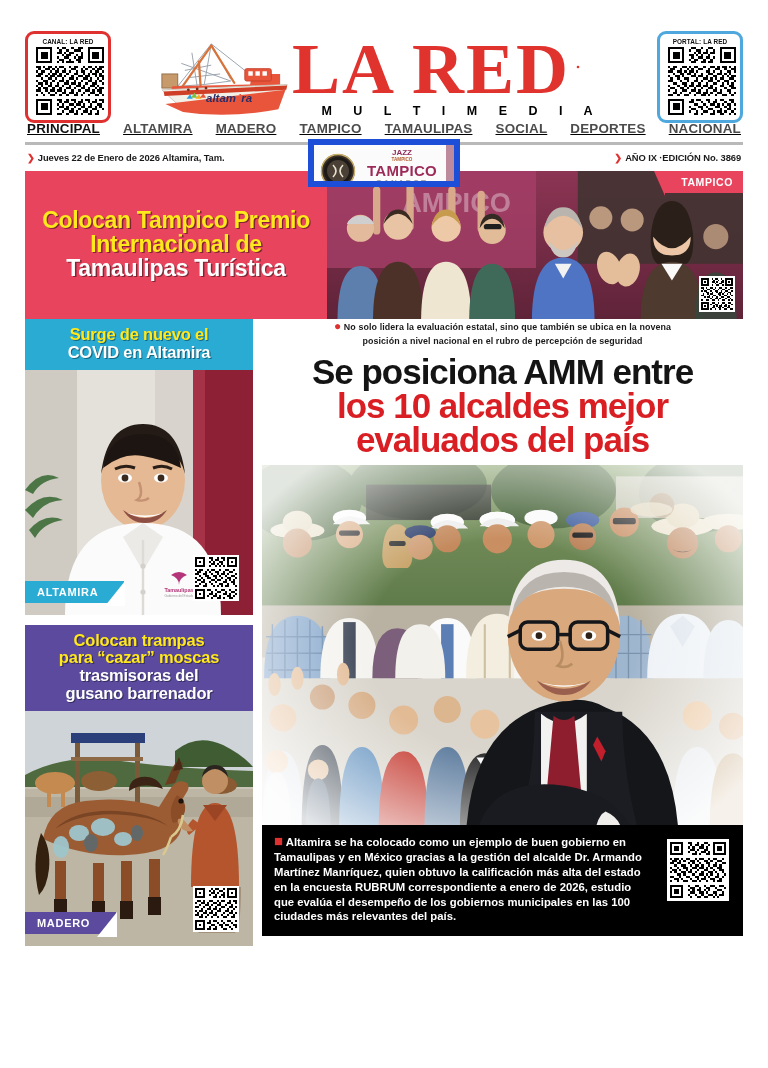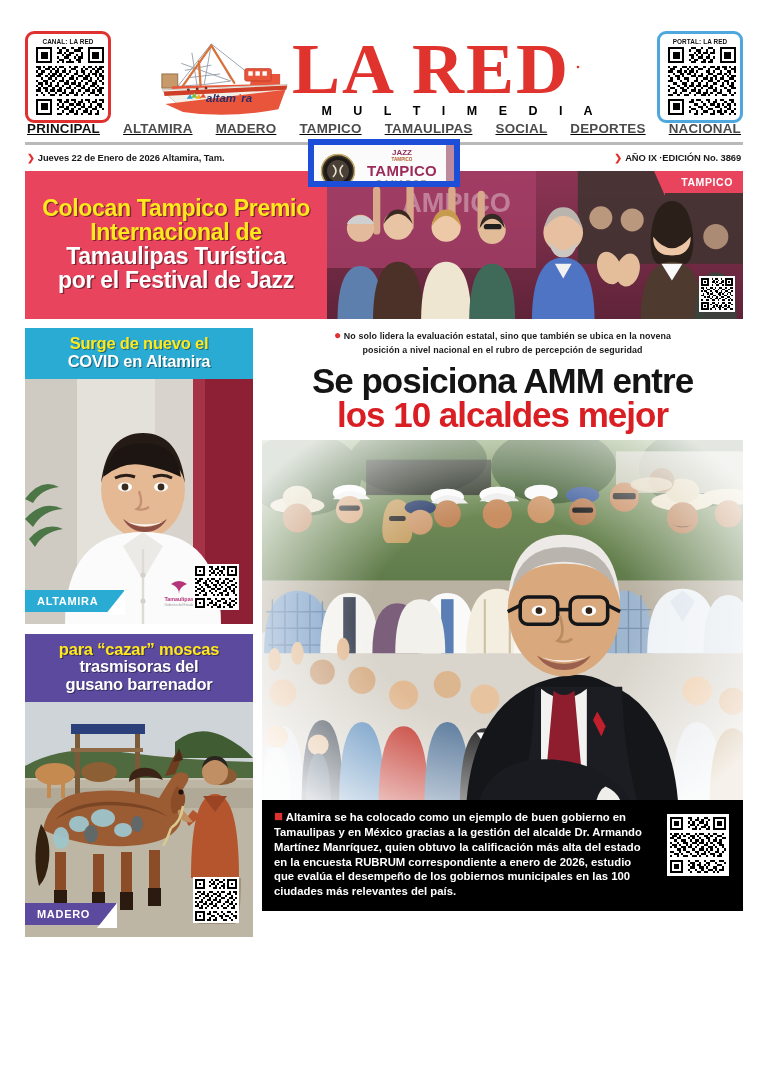--- a/index.html
+++ b/index.html
@@ -147,21 +147,20 @@
   .mini-qr {
     position: absolute; right: 8px; bottom: 7px;
     width: 36px; height: 36px; background: #fff; padding: 2px;
     z-index: 4;
   }
 
   
   .body-grid {
     display: flex;
     gap: 9px;
-    margin-top: 9px;
   }
   .col-left { width: 228px; flex: 0 0 228px; }
   .col-right { flex: 1 1 auto; }
 
   
   .side-head {
     padding: 7px 6px 8px;
     text-align: center;
   }
   .side-head.blue { background: #29abd4; }
@@ -786,21 +785,20 @@
     <div>
       <span class="chev">❯</span><span class="txt">AÑO IX ·EDICIÓN No. 3869</span>
     </div>
   </div>
 
   <div class="top-feature">
     <div class="tf-head">
       <div class="ln y">Colocan Tampico Premio</div>
       <div class="ln y">Internacional de</div>
       <div class="ln w">Tamaulipas Turística</div>
-      <div class="ln w">por el Festival de Jazz</div>
     </div>
 
     <div class="tf-photo">
       <svg viewBox="0 0 398 148" preserveAspectRatio="xMidYMid slice" width="100%" height="148">
         <defs>
           <linearGradient id="tfbg" x1="0" y1="0" x2="0" y2="1">
             <stop offset="0" stop-color="#8d3554"></stop>
               <stop offset="1" stop-color="#5e2338"></stop>
           </linearGradient>
         </defs>
@@ -1131,20 +1129,21 @@
                   <rect x="14" y="20" width="1" height="1"></rect>
                   <rect x="17" y="20" width="2" height="1"></rect>
               </g>
             </svg>
           </div>
         </div>
       </div>
 
       <div style="margin-top:10px">
         <div class="side-head purple">
+          <div class="ln y">Colocan trampas</div>
           <div class="ln y">para “cazar” moscas</div>
           <div class="ln w">trasmisoras del</div>
           <div class="ln w">gusano barrenador</div>
         </div>
         <div class="side-photo b">
           <svg viewBox="0 0 228 235" preserveAspectRatio="xMidYMid slice" width="100%" height="235">
             <rect width="228" height="235" fill="#c9c4b5"></rect>
             <rect x="0" y="0" width="228" height="66" fill="#cfd4d8"></rect>
             <path d="M0 64 q40 -22 96 -14 q60 8 132 10 l0 16 l-228 0 z" fill="#4f6a3e"></path>
             <path d="M150 40 q22 -18 48 -6 q20 10 30 22 l-78 0 z" fill="#3f5c33"></path>
@@ -1328,20 +1327,21 @@
 
       <div class="kicker">
         <span class="dot">●</span>
         <span>No solo lidera la evaluación estatal, sino que también se ubica en la novena</span><br>
         <span>posición a nivel nacional en el rubro de percepción de seguridad</span>
       </div>
 
       <div class="main-head">
         <div class="ln k">Se posiciona AMM entre</div>
         <div class="ln r">los 10 alcaldes mejor</div>
+        <div class="ln r">evaluados del país</div>
       </div>
 
       <div class="main-photo">
         <svg viewBox="0 0 462 360" preserveAspectRatio="xMidYMid slice" width="100%" height="360">
           <defs>
             <radialGradient id="fade" cx="0.5" cy="0.5" r="0.62">
               <stop offset="0.45" stop-color="#ffffff" stop-opacity="0"></stop>
               <stop offset="1" stop-color="#ffffff" stop-opacity="0.85"></stop>
             </radialGradient>
             <linearGradient id="sky" x1="0" y1="0" x2="0" y2="1">

